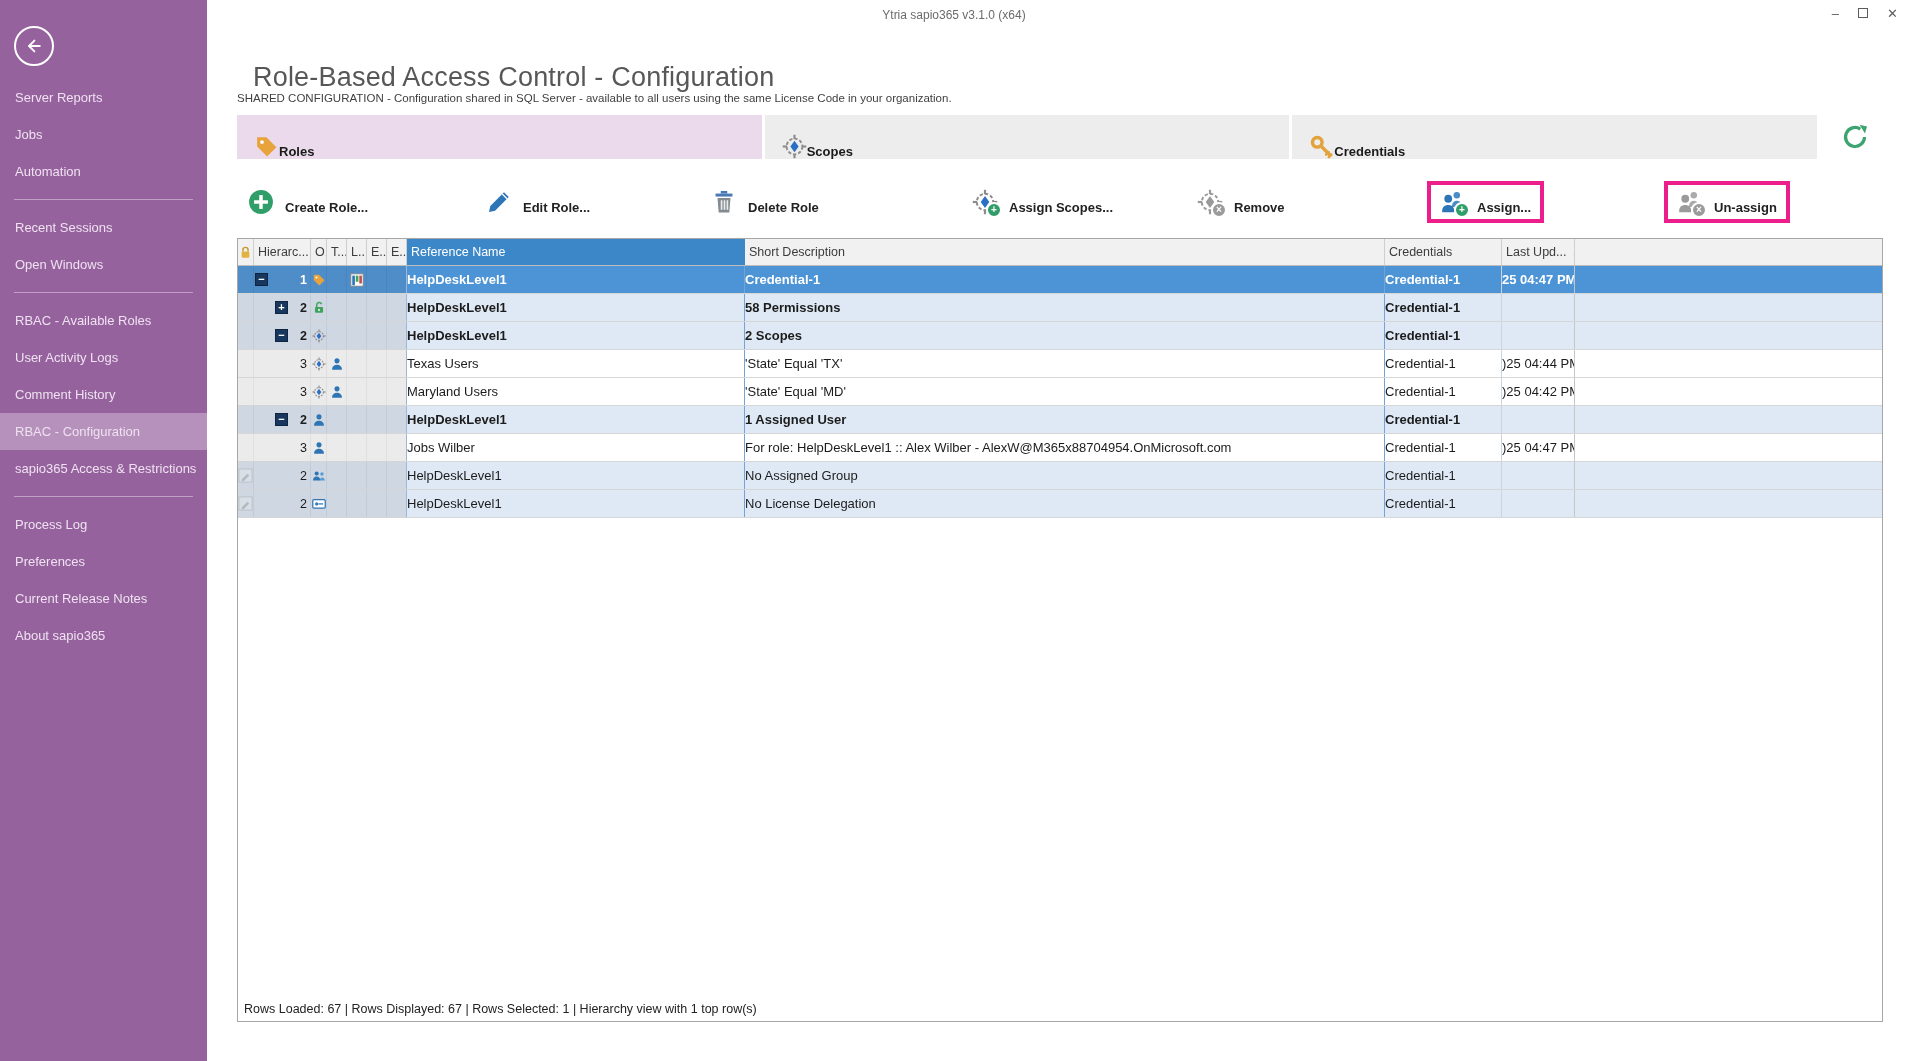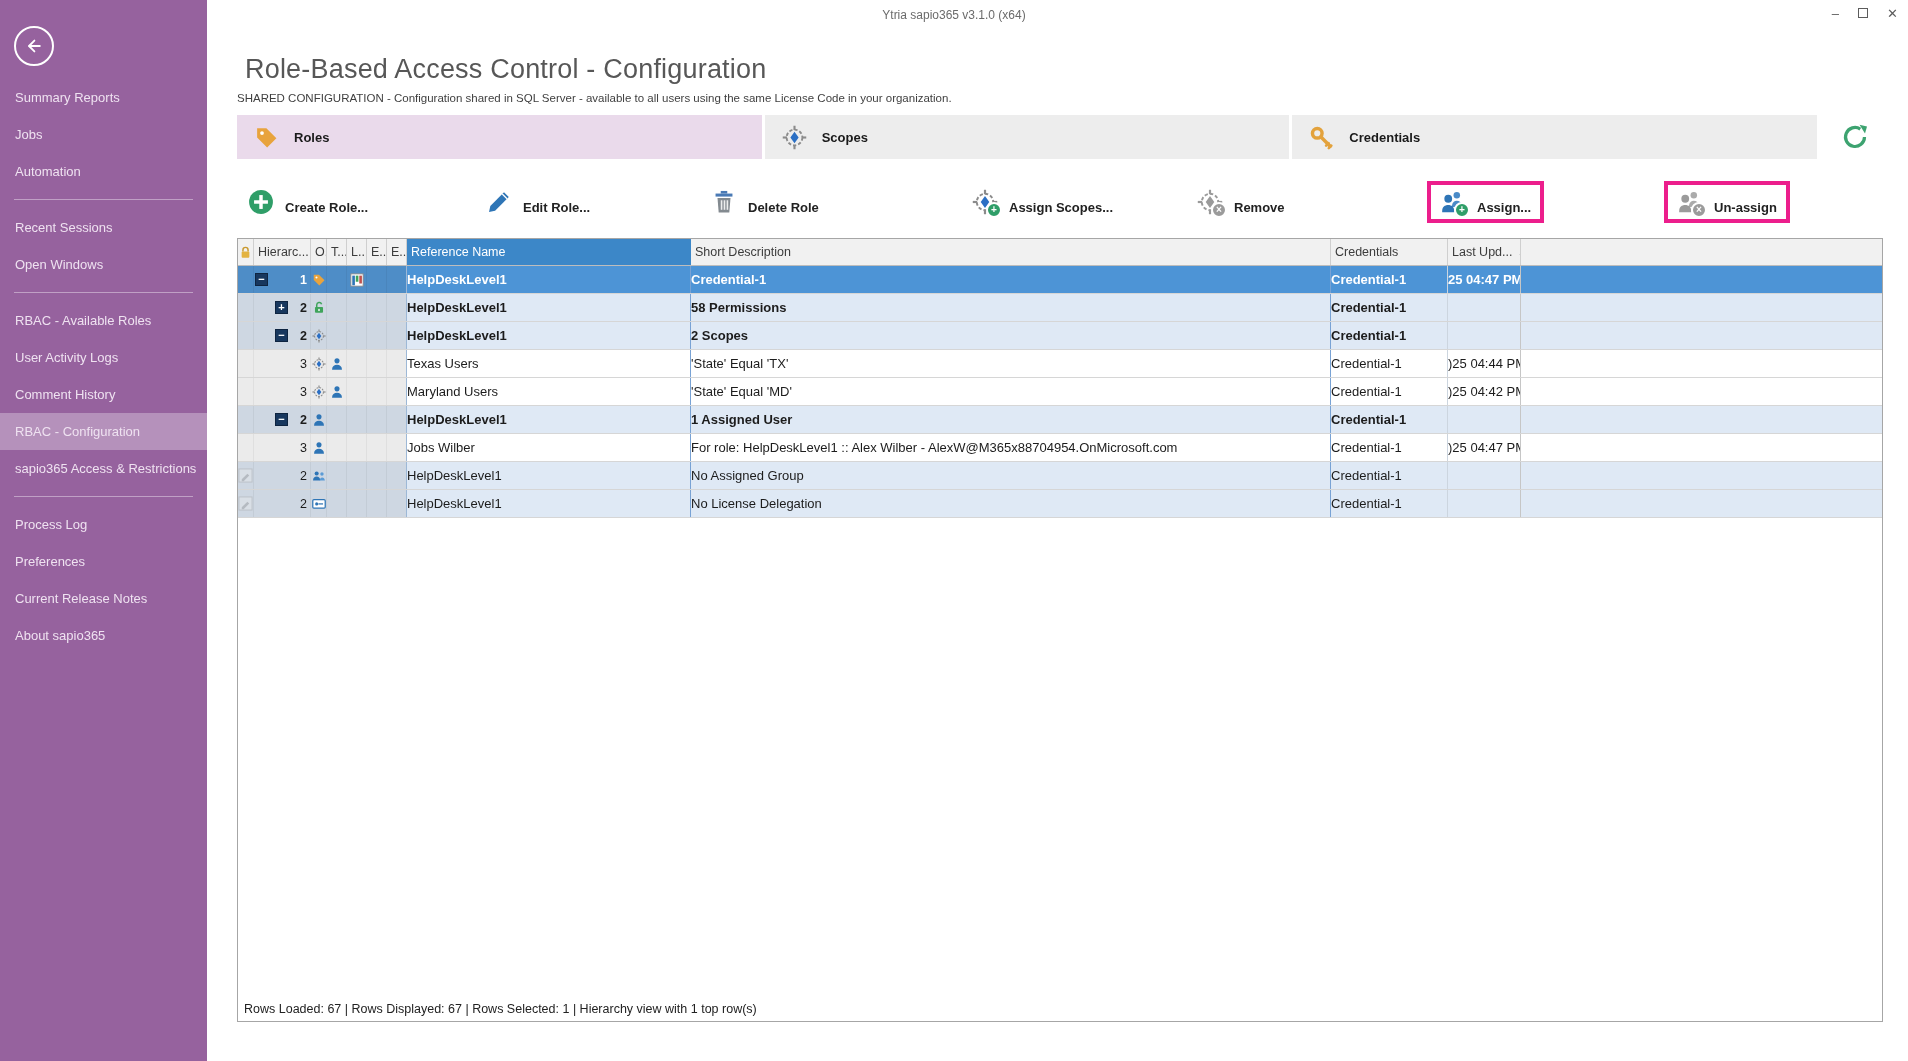--- a/index.html
+++ b/index.html
@@ -17,25 +17,25 @@
   
   .sidebar{position:absolute;left:0;top:0;width:207px;height:1061px;background:#96629E;z-index:5}
   .back-wrap{padding:26px 0 13px 14px}
   .back-btn{width:40px;height:40px;border:2px solid #fff;border-radius:50%;display:flex;align-items:center;justify-content:center;box-sizing:border-box}
   .back-btn svg{width:20px;height:20px;display:block}
   .nav-item{height:37px;display:flex;align-items:center;padding:0 8px 0 15px;color:#EFE2F1;font-size:13px;white-space:nowrap;overflow:hidden}
   .nav-item.selected{background:rgba(255,255,255,0.30)}
   .divider{height:1px;background:rgba(255,255,255,0.40);margin:9px 14px}
   
   .main{position:absolute;left:207px;top:26px;right:0;bottom:0}
-  h1.pagetitle{position:absolute;left:30px;top:20px;margin:8px;font-size:27px;font-weight:300;color:#575757;letter-spacing:.2px}
+  h1.pagetitle{position:absolute;left:30px;top:20px;margin:16px;font-size:27px;font-weight:300;color:#575757;letter-spacing:.2px}
   .subtitle{position:absolute;left:30px;top:66px;font-size:11.5px;color:#3f3f3f}
   
   .tabbar{position:absolute;left:30px;top:89px;width:1653px;height:44px;display:flex;gap:3px}
-  .tab{flex:1;display:flex;align-items:center;gap:15px;padding-left:17px;background:#EDEDED;box-sizing:border-box}
+  .tab{flex:1;display:flex;align-items:flex-end;gap:0;padding-left:17px;background:#EDEDED;box-sizing:border-box}
   .tab.active{background:#EADAEB}
   .tic{display:flex}
   .tic svg{width:25px;height:25px;display:block}
   .tlb{font-size:13px;font-weight:bold;color:#1a1a1a}
   .refresh-zone{width:70px;flex:none;display:flex;align-items:center;justify-content:center;background:#fff}
   .refresh-zone svg{width:30px;height:30px}
   
   .toolbar{position:absolute;left:30px;top:150px;width:1653px;height:52px}
   .tool-btn{position:absolute;top:50%;transform:translateY(-50%);display:flex;align-items:flex-end;gap:11px;border:4px solid transparent;padding:4px 9px;background:transparent}
   .tool-btn.hl{border-color:#EC1E8C;background:#fff}
@@ -56,21 +56,21 @@
   
   .grid{position:absolute;left:30px;top:212px;width:1646px;height:784px;border:1px solid #a6a6a6;box-sizing:border-box;display:flex;flex-direction:column;background:#fff}
   .ghead{display:flex;height:26px;background:#f1f1f1;border-bottom:1px solid #bdbdbd;flex:none}
   .hc{display:flex;align-items:center;font-size:12.5px;color:#3c3c3c;padding-left:4px;border-right:1px solid #cfcfcf;box-sizing:border-box;white-space:nowrap;overflow:hidden;flex:none}
   .hc.c-lock{justify-content:center;padding-left:0}
   .hc.c-lock svg{width:11px;height:13px}
   .hc.hlcol{background:#3C87C8;color:#fff;border-right-color:#3C87C8}
   .hc.c-fill{flex:1;border-right:none}
   .sortmark{font-size:8px;color:#9a9a9a;margin-left:7px}
   .c-lock{width:16px}.c-hier{width:57px}.c-o{width:16px}.c-t{width:20px}.c-l{width:20px}.c-e{width:20px}
-  .c-ref{width:284px}.c-short{width:640px}.c-cred{width:117px}.c-last{width:73px}.c-fill{flex:1}
+  .c-ref{width:338px}.c-short{width:640px}.c-cred{width:117px}.c-last{width:73px}.c-fill{flex:1}
   .gbody{flex:none}
   .grow{display:flex;height:28px;border-bottom:1px solid #d6d6d6;background:#fff;box-sizing:border-box}
   .grow.shade{background:#dfe9f5}
   .grow.sel{background:#4D94D6}
   .gc{flex:none;display:flex;align-items:center;box-sizing:border-box;overflow:hidden}
   .gc svg{width:14px;height:14px;display:block;margin:0 auto}
   .gc.c-lock svg{width:15px;height:15px}
   .gc.t{font-size:13px;color:#1c1c1c;white-space:nowrap}
   .grow.b .gc.t,.grow.b .lvlnum{font-weight:bold}
   .grow.sel .gc.t,.grow.sel .lvlnum{color:#fff}
@@ -102,21 +102,21 @@
 <div class="sidebar">
   <div class="back-wrap">
     <div class="back-btn">
       <svg viewBox="0 0 24 24" fill="none" stroke="#ffffff" stroke-width="2.2" stroke-linecap="round" stroke-linejoin="round">
         <path d="M12.5 5.5 L6 12 l6.5 6.5"></path>
           <path d="M6.5 12 H19"></path>
       </svg>
     </div>
   </div>
   <nav id="nav">
-      <div class="nav-item">Summary Reports</div>
+      <div class="nav-item">Server Reports</div>
       <div class="nav-item">Jobs</div>
       <div class="nav-item">Automation</div>
       <div class="divider"></div>
       <div class="nav-item">Recent Sessions</div>
       <div class="nav-item">Open Windows</div>
       <div class="divider"></div>
       <div class="nav-item">RBAC - Available Roles</div>
       <div class="nav-item">User Activity Logs</div>
       <div class="nav-item">Comment History</div>
       <div class="nav-item selected">RBAC - Configuration</div>

